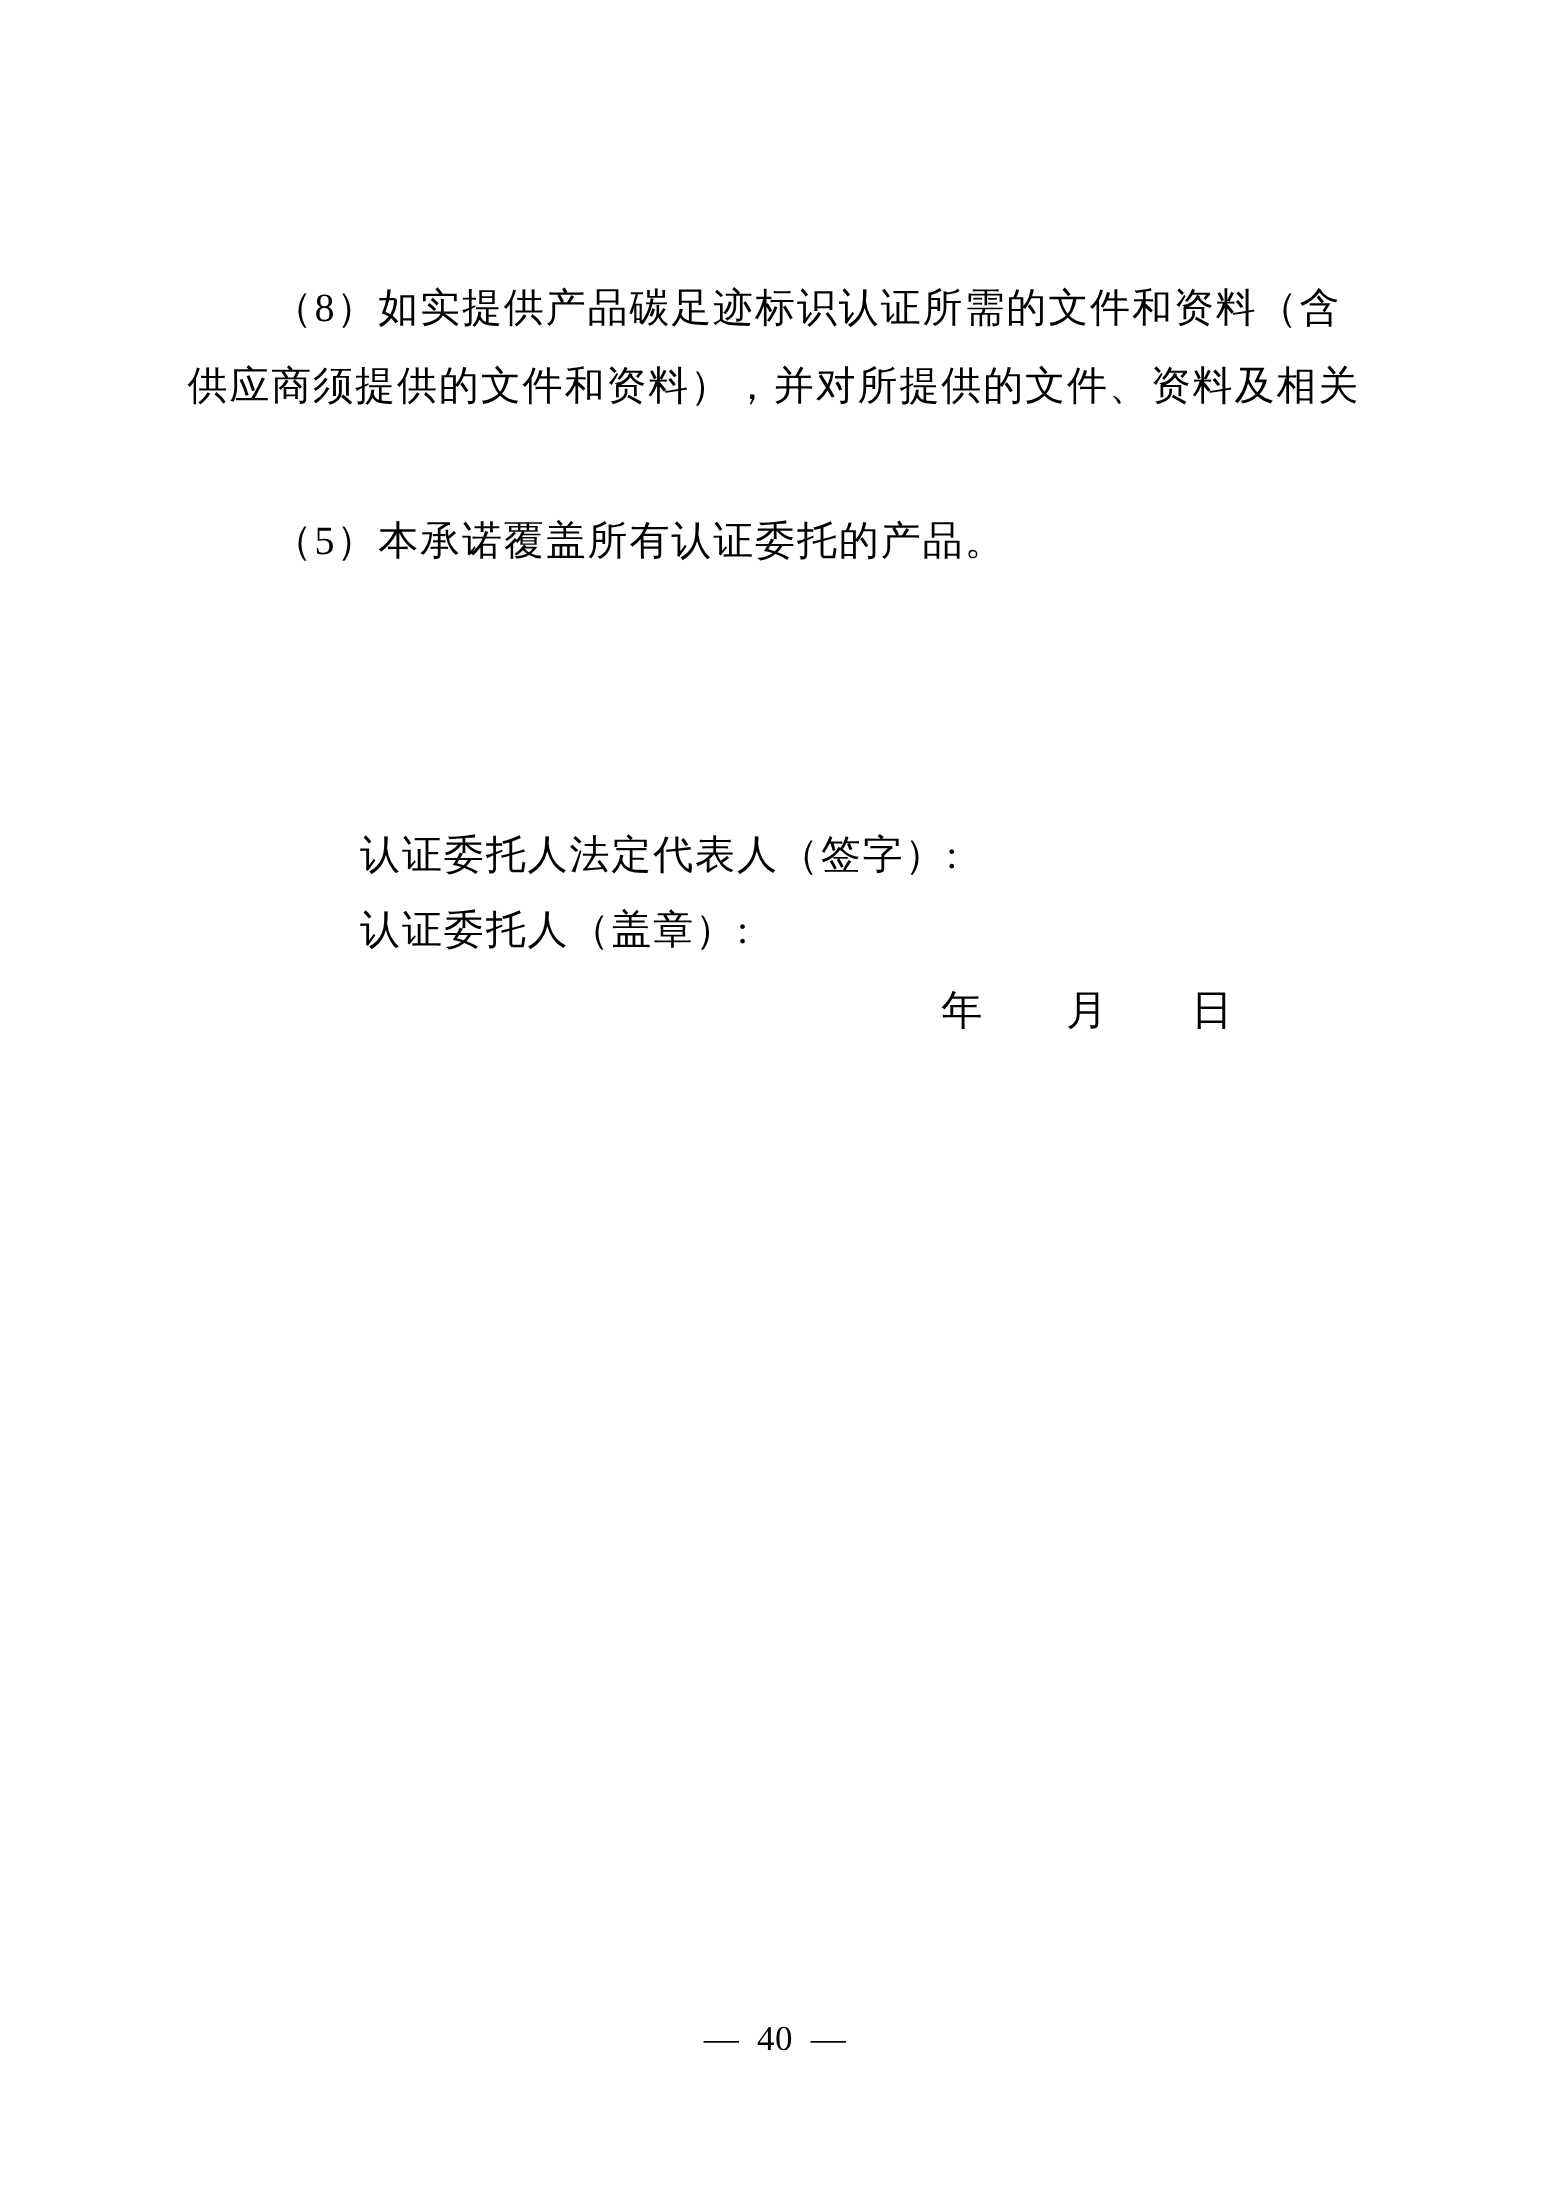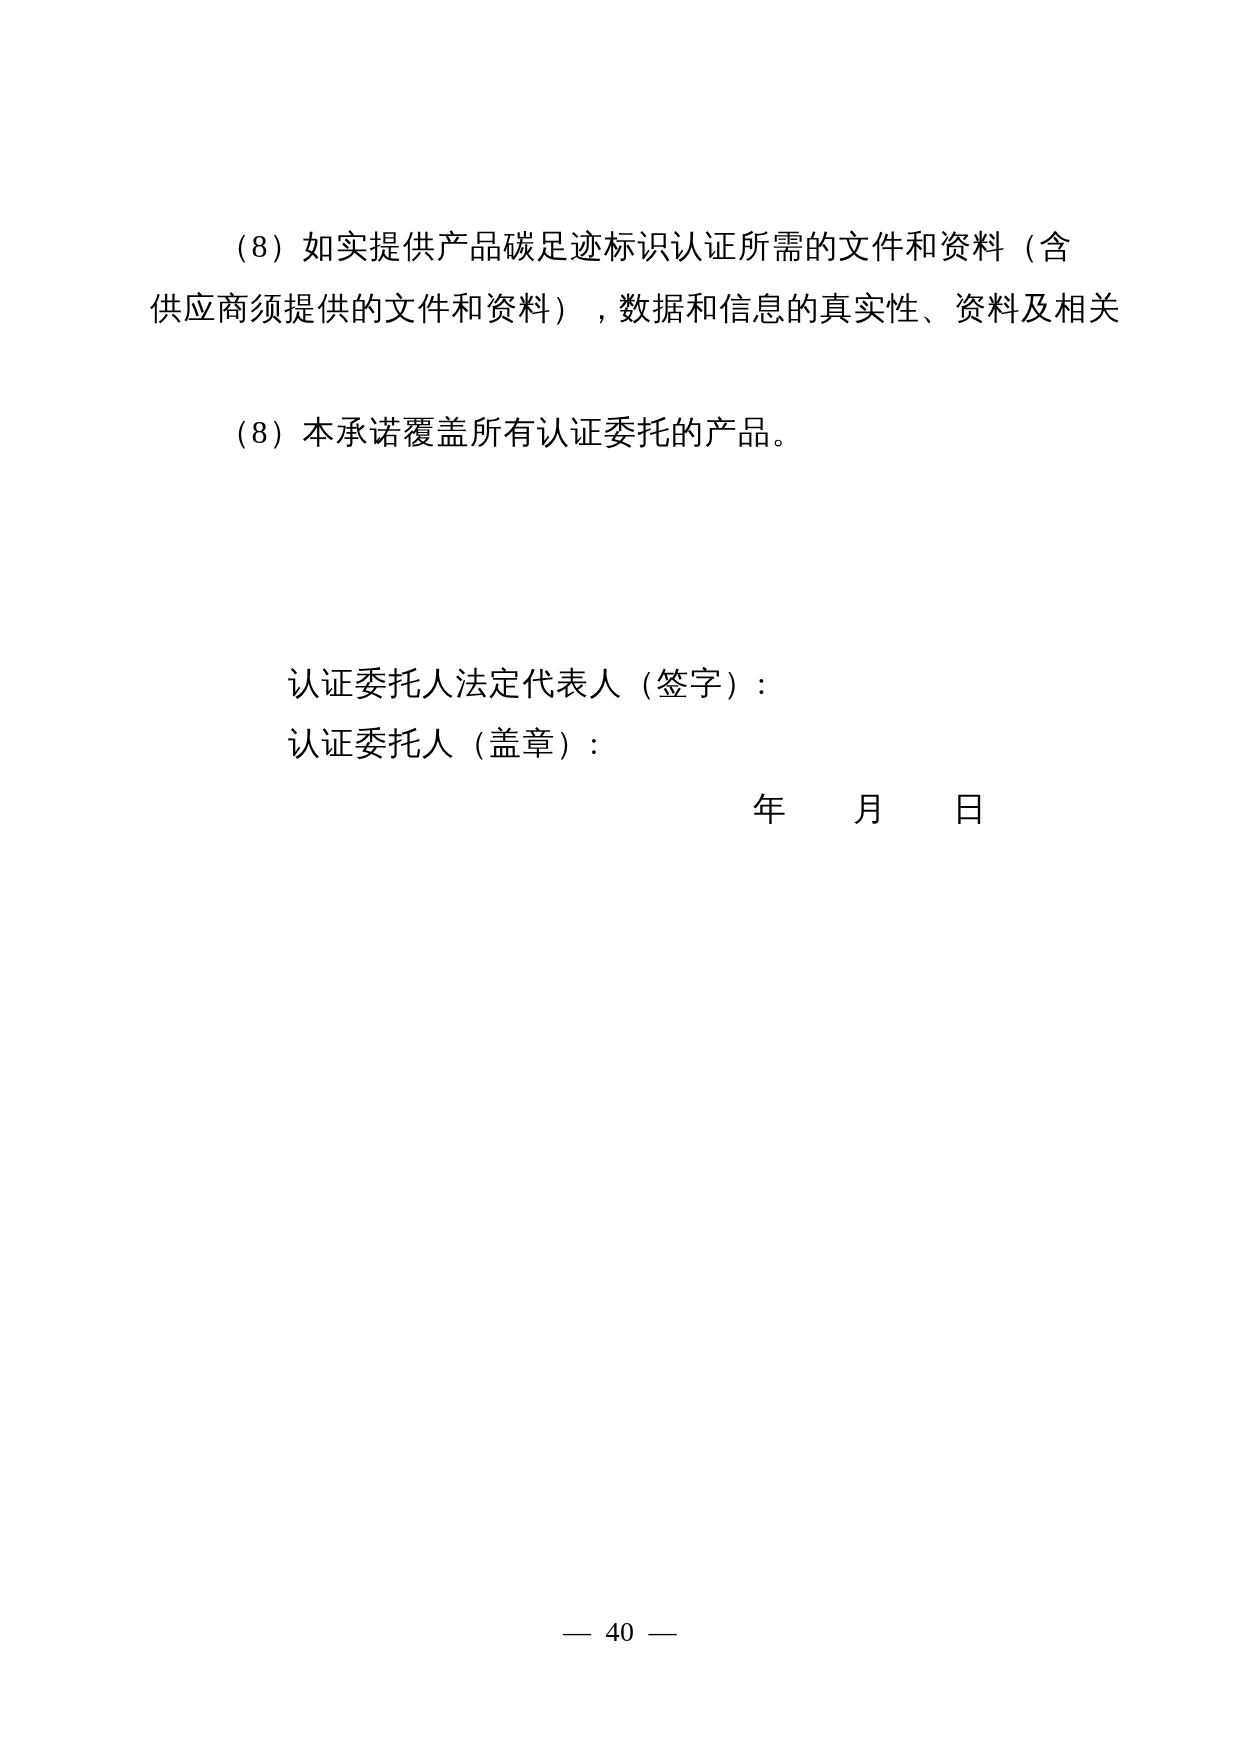--- a/index.html
+++ b/index.html
@@ -61,24 +61,24 @@
     margin: 0 14px;
   }
 </style>
 </head>
 <body>
 
 <div class="page">
 
   <div class="doc-line p8-l1">（8）如实提供产品碳足迹标识认证所需的文件和资料（含</div>
 
-  <div class="doc-line p8-l2">供应商须提供的文件和资料），数据和信息的真实性、资料及相关</div>
+  <div class="doc-line p8-l2">供应商须提供的文件和资料），并对所提供的文件、资料及相关</div>
 
 
-  <div class="doc-line p9-l1">（8）本承诺覆盖所有认证委托的产品。</div>
+  <div class="doc-line p9-l1">（5）本承诺覆盖所有认证委托的产品。</div>
 
   <div class="doc-line sig-l2">认证委托人（盖章）:</div>
 
   <div class="doc-line sig-l1">认证委托人法定代表人（签字）:</div>
 
   <div class="date-line">
     <span>年</span>
     <span>月</span>
     <span>日</span>
   </div>

